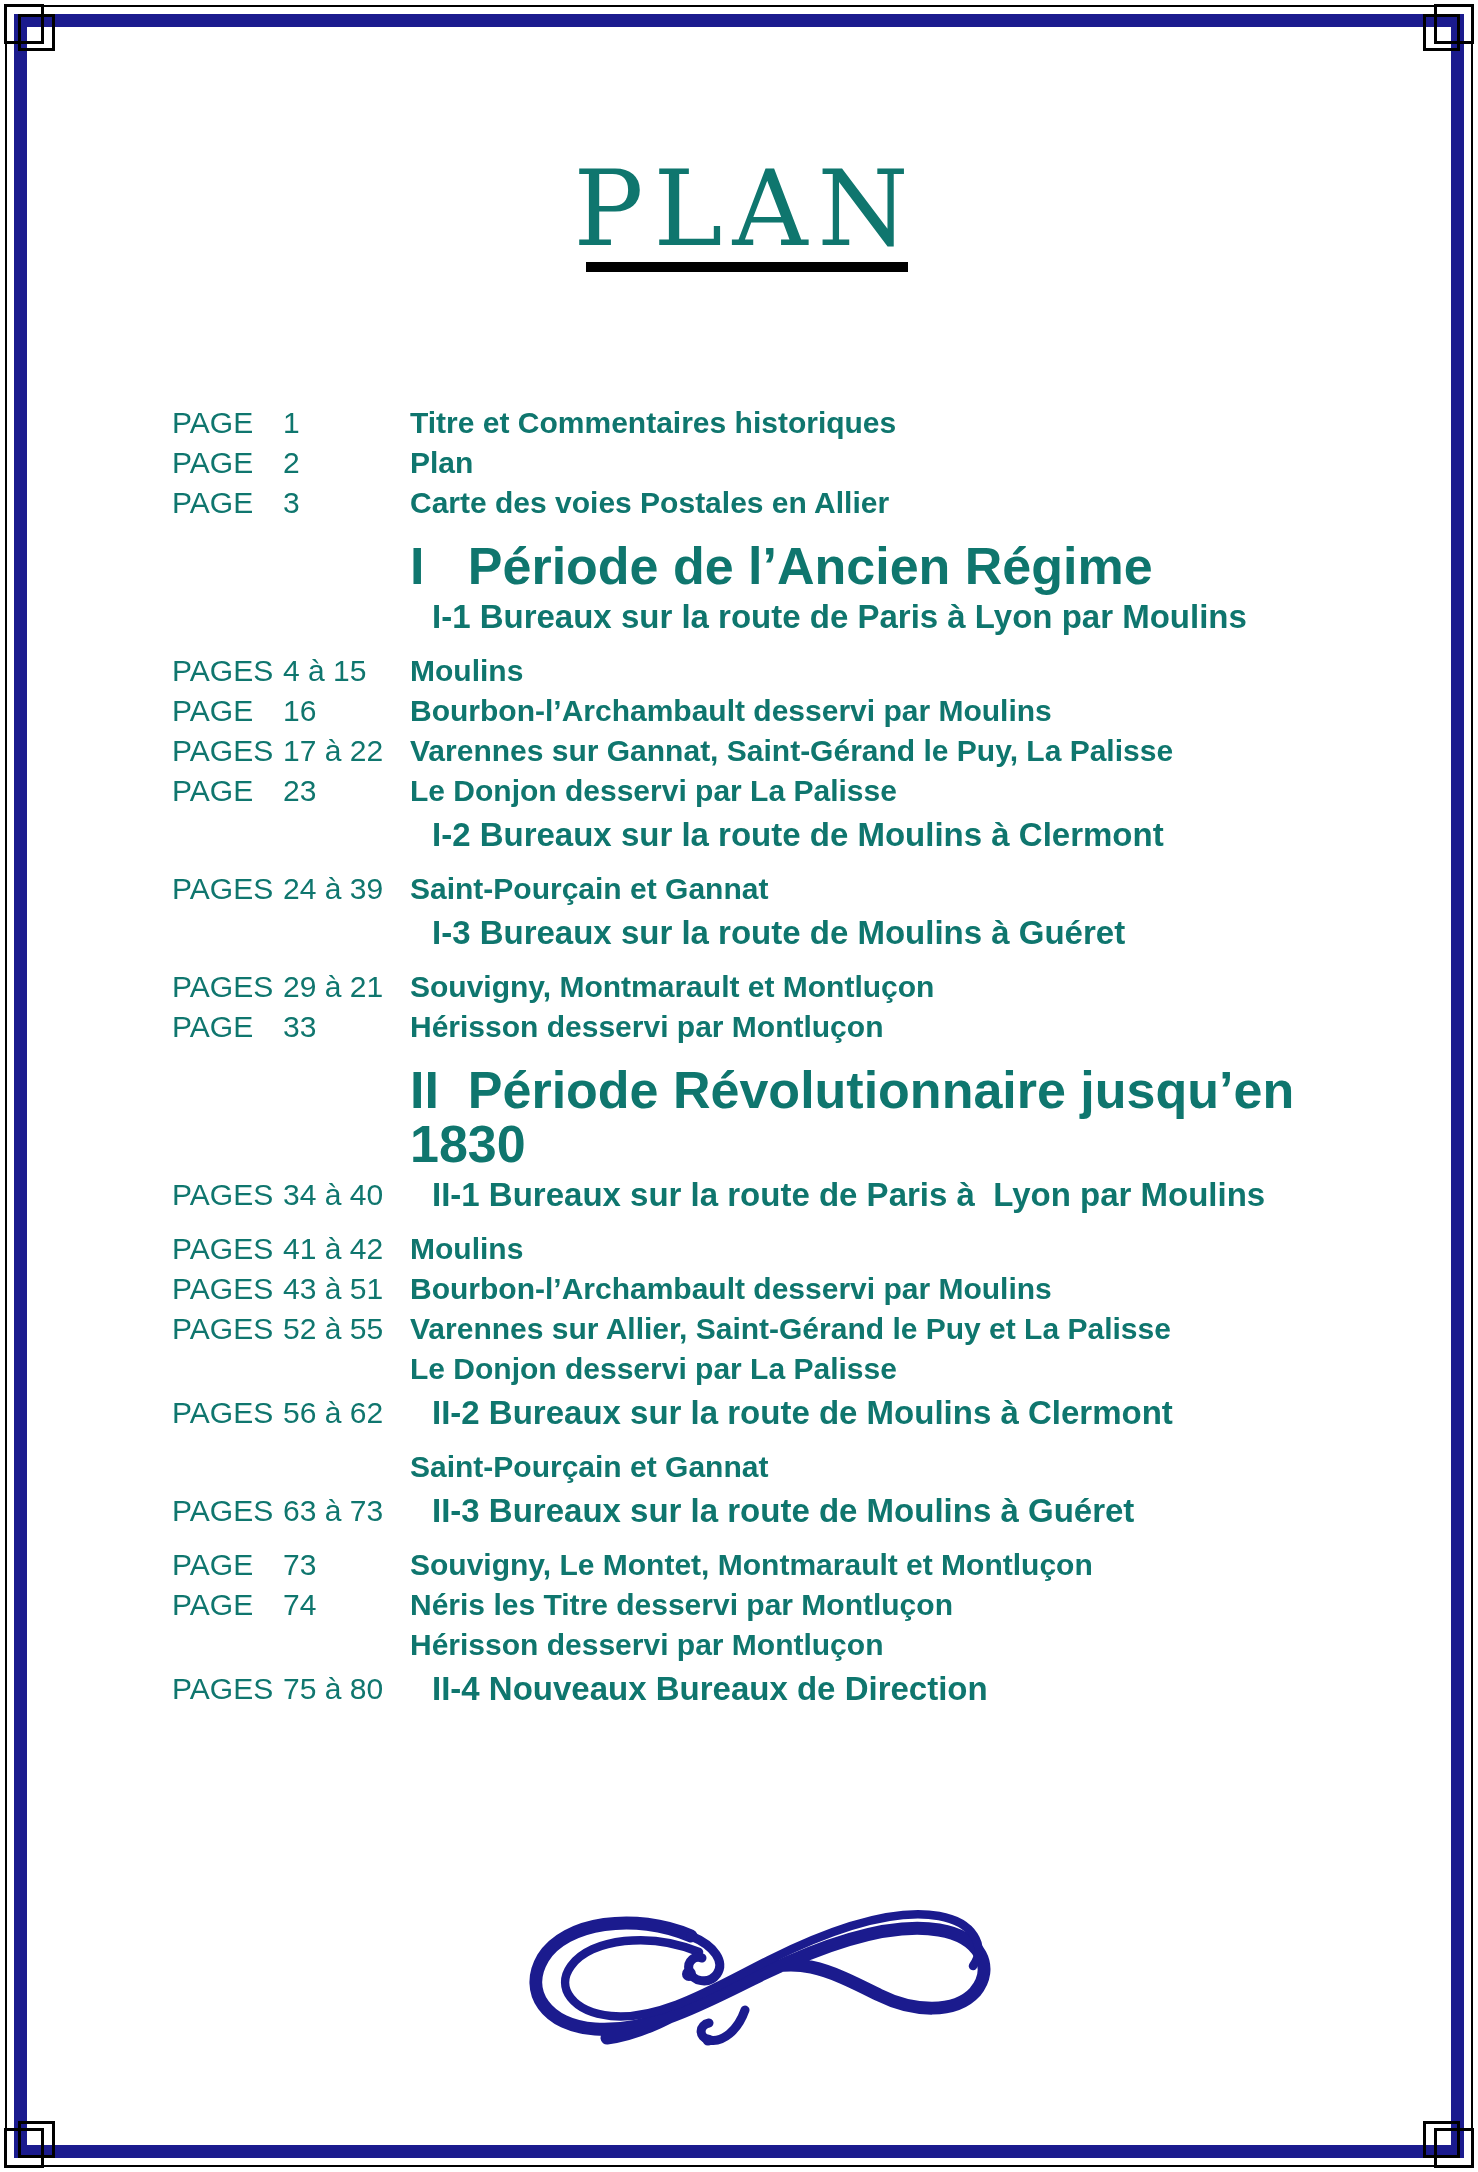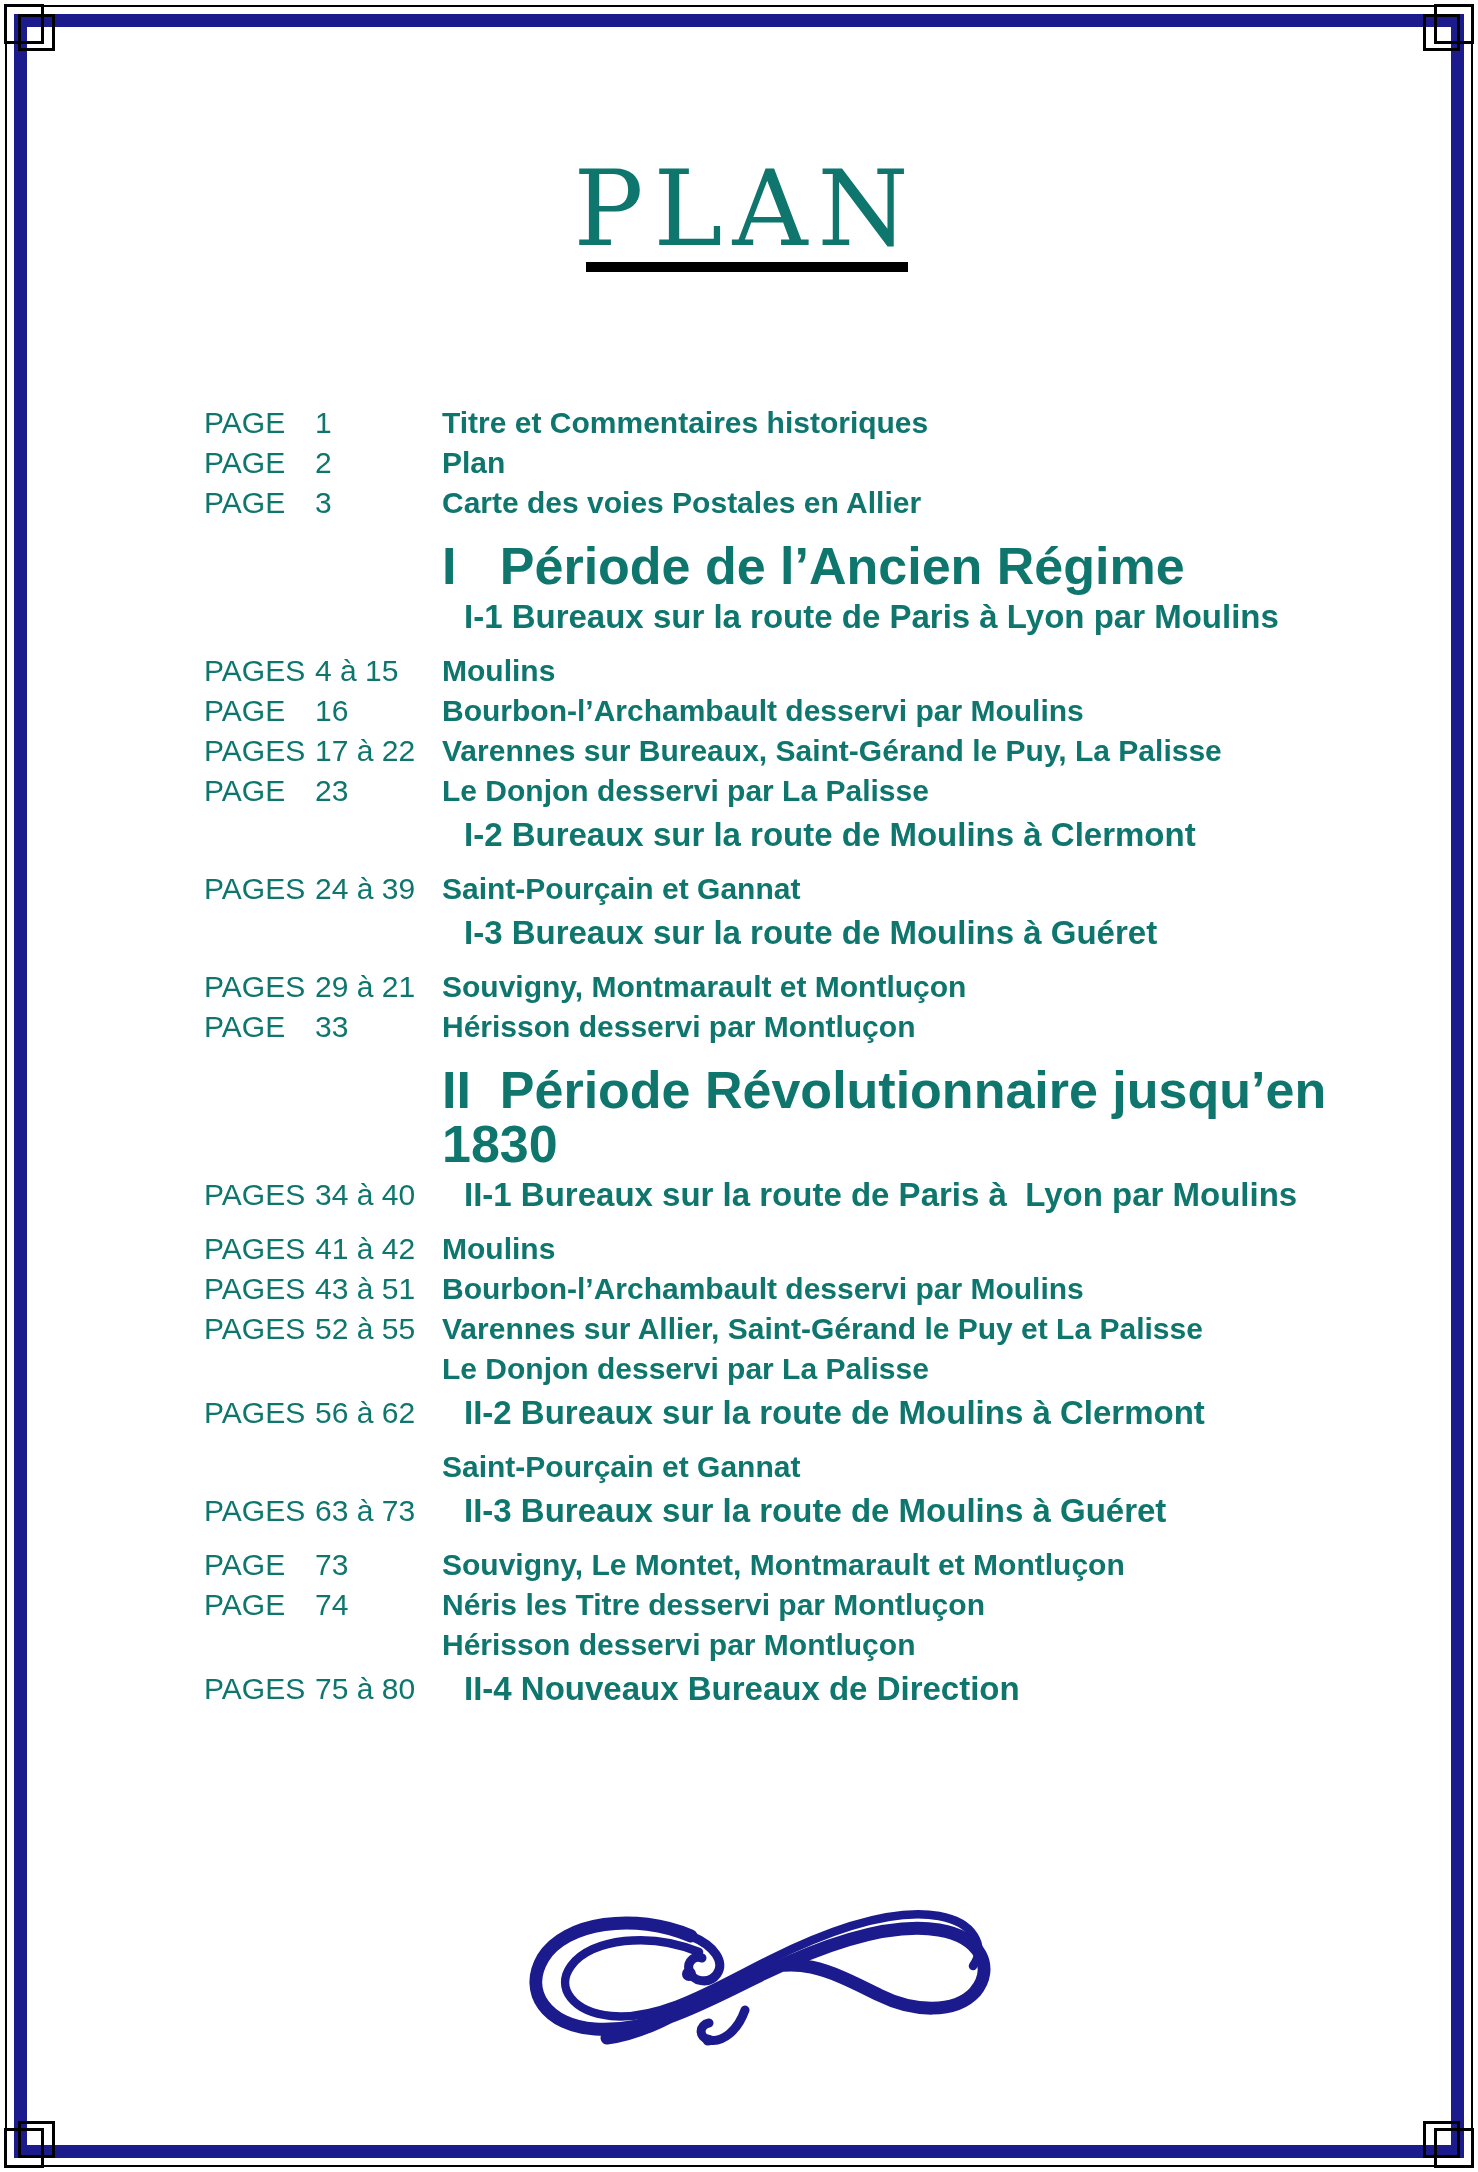--- a/index.html
+++ b/index.html
@@ -35,21 +35,21 @@
     font-size:104px; line-height:104px; font-weight:normal;
     letter-spacing:10px; padding-left:14px;
     white-space:nowrap;
   }
   .title-underline{
     position:absolute; top:262px; left:calc(50% - 153px);
     width:322px; height:10px; background:#000;
   }
   
   .toc{position:absolute; top:403px; left:0; right:40px;}
-  .row{display:flex; align-items:flex-start;padding-left:32px;}
+  .row{display:flex; align-items:flex-start;}
   .row .pages{
     display:flex; flex:none;
     margin-left:172px; width:238px;
     font-size:30px; line-height:40px;
     white-space:nowrap;
   }
   .pages .word{flex:none; width:111px;}
   .pages .num{flex:none;}
   .row .text{
     font-size:30px; line-height:40px;
@@ -139,21 +139,21 @@
           <span class="word">PAGE</span>
           <span class="num">16</span>
         </div>
         <div class="text">Bourbon-l’Archambault desservi par Moulins</div>
       </div>
       <div class="row r-item">
         <div class="pages">
           <span class="word">PAGES</span>
           <span class="num">17 à 22</span>
         </div>
-        <div class="text">Varennes sur Bureaux, Saint-Gérand le Puy, La Palisse</div>
+        <div class="text">Varennes sur Gannat, Saint-Gérand le Puy, La Palisse</div>
       </div>
       <div class="row r-item">
         <div class="pages">
           <span class="word">PAGE</span>
           <span class="num">23</span>
         </div>
         <div class="text">Le Donjon desservi par La Palisse</div>
       </div>
       <div class="row r-h2">
         <div class="pages">

